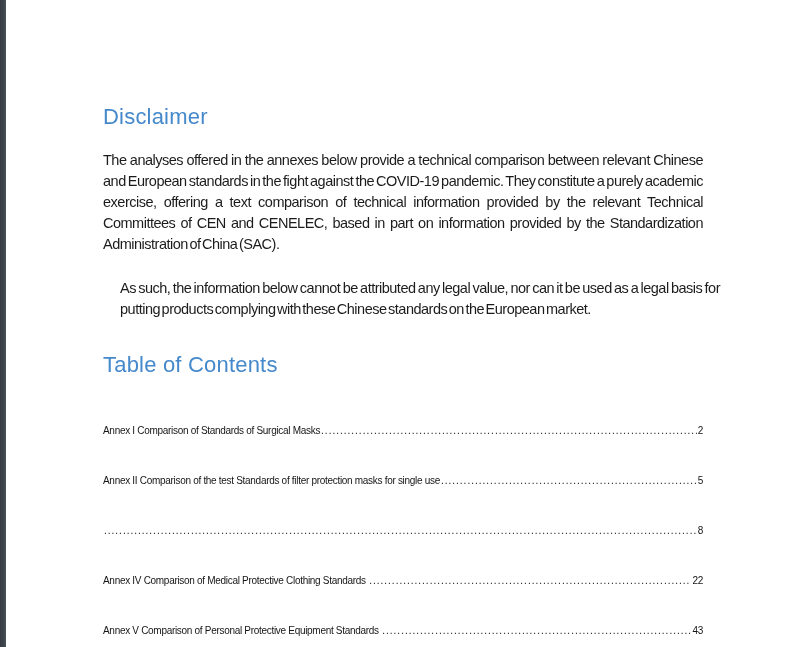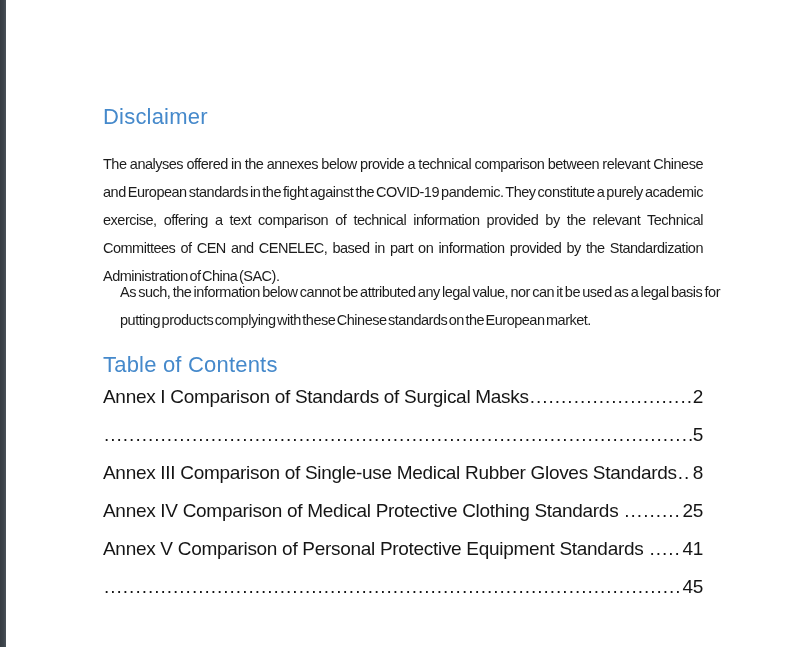--- a/index.html
+++ b/index.html
@@ -39,44 +39,45 @@
   }
   #disclaimer-heading { top: 104px; }
   #toc-heading { top: 352px; text-align: right; }
 
   .body-para {
     position: absolute;
     left: 0;
     width: 600px;
     margin: 0;
     font-size: 14.5px;
-    line-height: 28px;
+    line-height: 21px;
     text-align: justify;
     letter-spacing: -0.5px;
     word-spacing: -2px;
     color: #1c1c1c;
   }
   #para-1 { top: 150px; }
   #para-2 { top: 278px; margin-left: 17px; }
 
   .toc-list {
     position: absolute;
     left: 0; top: 386px;
     width: 600px;
   }
 
   .toc-item {
     display: flex;
-    align-items: flex-start;
+    align-items: flex-end;
     height: 18px;
     margin-bottom: 20px;
-    font-size: 19px;
+    font-size: 10px;
     letter-spacing: -0.3px;
     color: #151515;
     cursor: pointer;
+    margin-top: 32px;
   }
 
   .toc-label {
     white-space: pre;
     flex: 0 0 auto;
   }
 
   .toc-dots {
     flex: 1 1 auto;
     overflow: hidden;
@@ -109,40 +110,40 @@
 
     <div class="toc-list">
 
       <div class="toc-item">
         <span class="toc-label">Annex I Comparison of Standards of Surgical Masks</span>
         <span class="toc-dots">........................................................................................................................................................................................................</span>
         <span class="toc-page">2</span>
       </div>
 
       <div class="toc-item">
+        <span class="toc-label">Annex II Comparison of the test Standards of filter protection masks for single use</span>
         <span class="toc-dots">........................................................................................................................................................................................................</span>
         <span class="toc-page">5</span>
       </div>
 
       <div class="toc-item">
-        <span class="toc-label">Annex III Comparison of Single-use Medical Rubber Gloves Standards</span>
         <span class="toc-dots">........................................................................................................................................................................................................</span>
         <span class="toc-page">8</span>
       </div>
 
       <div class="toc-item">
         <span class="toc-label">Annex IV Comparison of Medical Protective Clothing Standards </span>
         <span class="toc-dots">........................................................................................................................................................................................................</span>
-        <span class="toc-page">25</span>
+        <span class="toc-page">22</span>
       </div>
 
       <div class="toc-item">
         <span class="toc-label">Annex V Comparison of Personal Protective Equipment Standards </span>
         <span class="toc-dots">........................................................................................................................................................................................................</span>
-        <span class="toc-page">41</span>
+        <span class="toc-page">43</span>
       </div>
 
       <div class="toc-item">
         <span class="toc-dots">........................................................................................................................................................................................................</span>
         <span class="toc-page">45</span>
       </div>
 
     </div>
   </div>
 </div>

